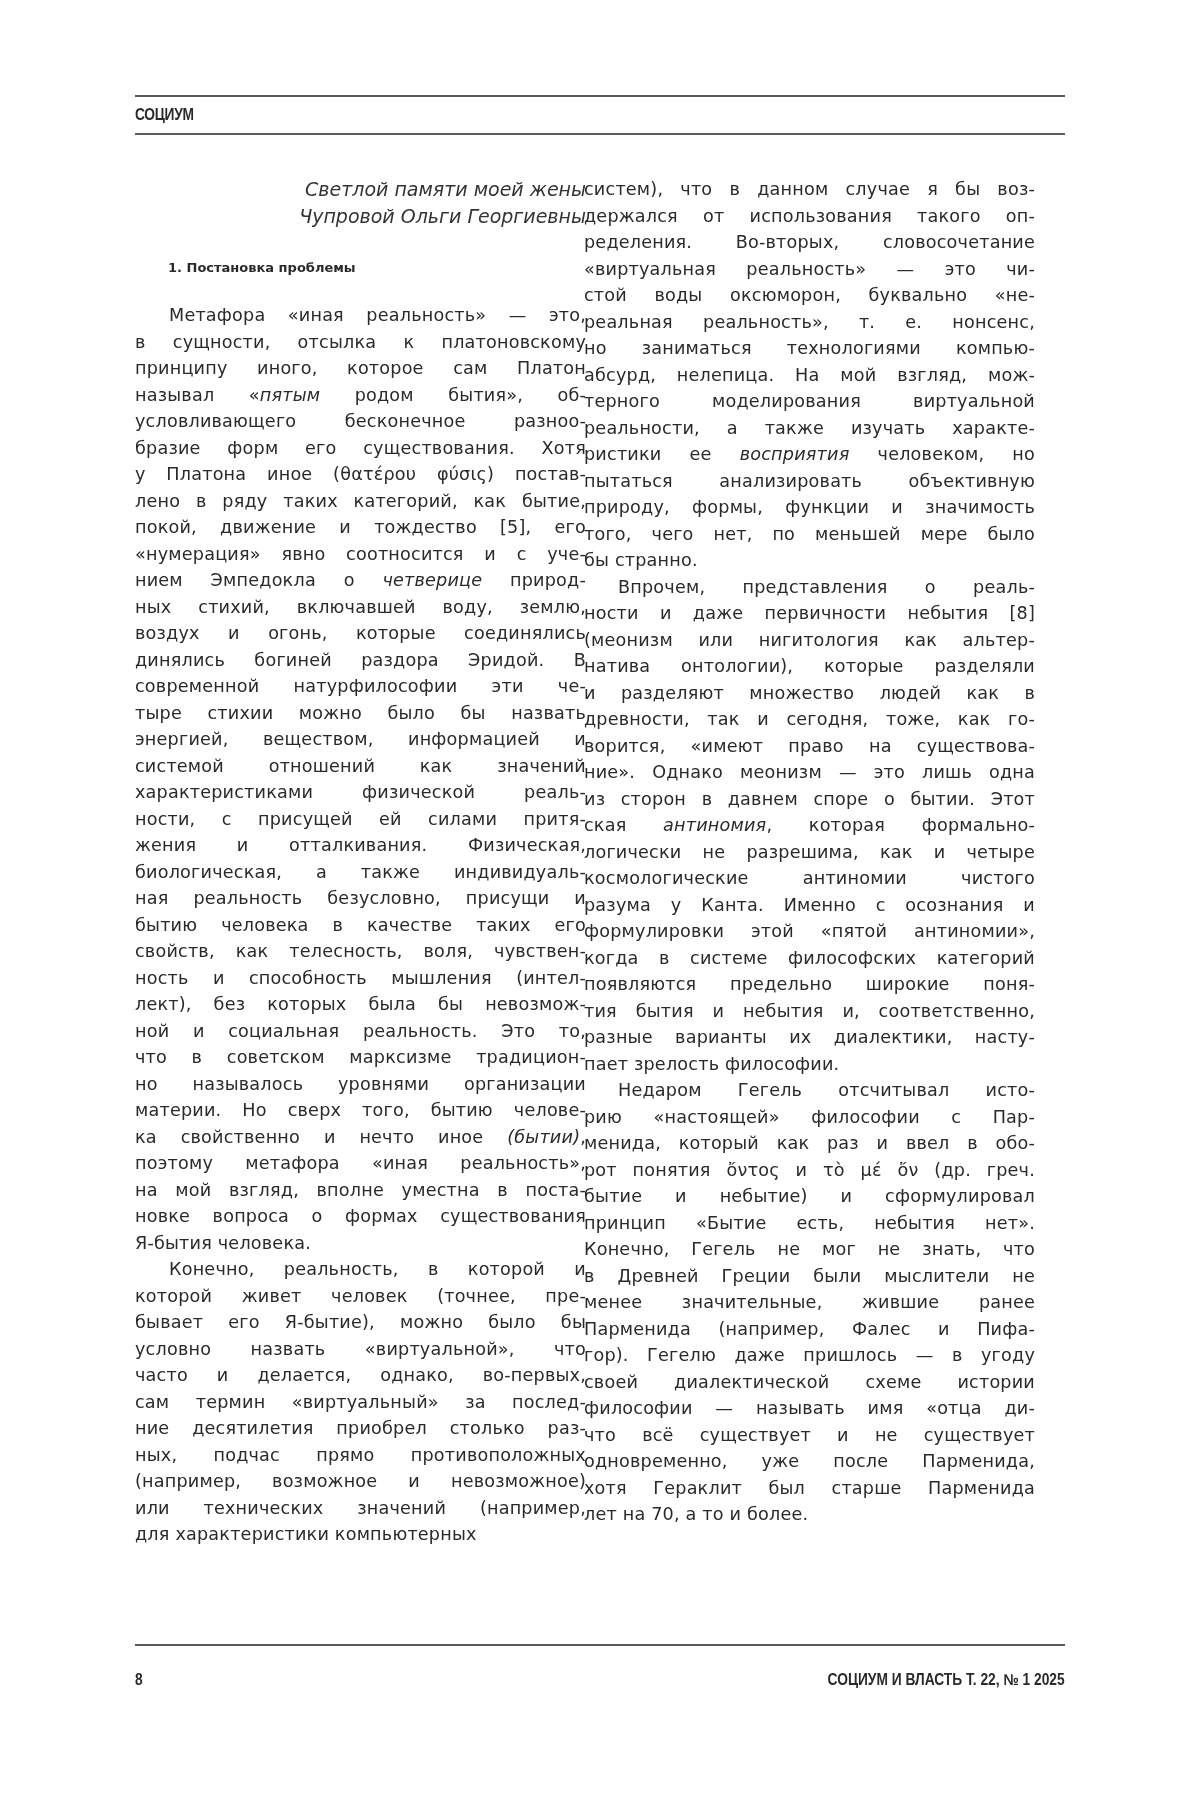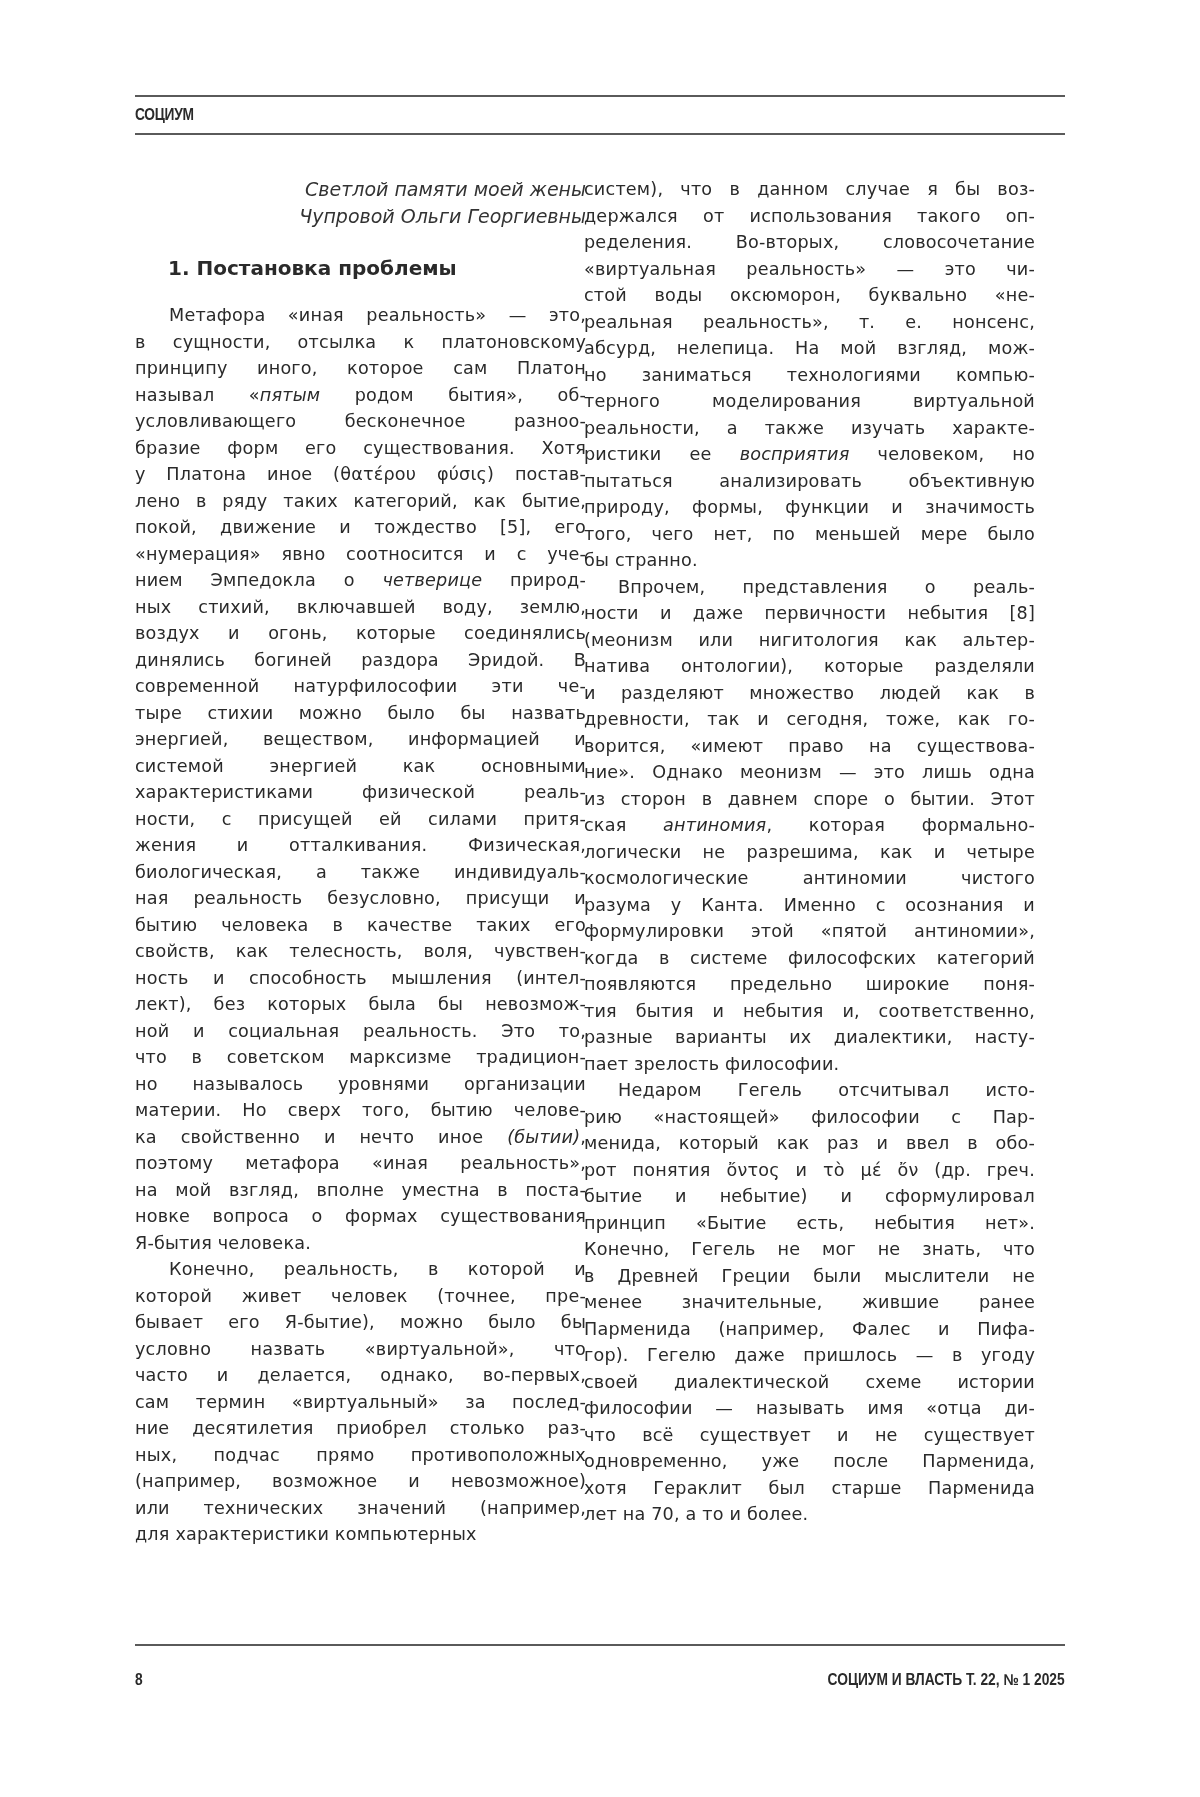--- a/index.html
+++ b/index.html
@@ -27,21 +27,21 @@
       display: block; height: 26.5px; line-height: 26.5px; white-space: nowrap;
       text-align: justify; text-align-last: justify; font-size: 17.6px; letter-spacing: 0.2px;
     }
     .line.last { text-align-last: left; }
     .line.indent { padding-left: 34px; }
     .epigraph {
       display: block; text-align: right; font-style: italic; font-size: 19px; line-height: 27px; height: 27px;
       padding-right: 0px; color: #333;
     }
     .heading {
-      display: block; font-weight: bold; font-size: 20px; line-height: 28px;
+      display: block; font-weight: bold; font-size: 13px; line-height: 28px;
       margin: 24px 0 20px 33px; color: #2a2a2a;
     }
     i { font-style: italic; }
   </style>
 </head>
 <body>
 
 <div class="rule" style="top:95px;"></div>
 <div class="running-head">СОЦИУМ</div>
 <div class="rule" style="top:133px;"></div>
@@ -63,21 +63,21 @@
       <span class="line">лено в ряду таких категорий, как бытие,</span>
       <span class="line">покой, движение и тождество [5], его</span>
       <span class="line">«нумерация» явно соотносится и с уче-</span>
       <span class="line">нием Эмпедокла о <i>четверице</i> природ-</span>
       <span class="line">ных стихий, включавшей воду, землю,</span>
       <span class="line">воздух и огонь, которые соединялись</span>
       <span class="line">динялись богиней раздора Эридой. В</span>
       <span class="line">современной натурфилософии эти че-</span>
       <span class="line">тыре стихии можно было бы назвать</span>
       <span class="line">энергией, веществом, информацией и</span>
-      <span class="line">системой энергией как основными</span>
+      <span class="line">системой отношений как значений</span>
       <span class="line">характеристиками физической реаль-</span>
       <span class="line">ности, с присущей ей силами притя-</span>
       <span class="line">жения и отталкивания. Физическая,</span>
       <span class="line">биологическая, а также индивидуаль-</span>
       <span class="line">ная реальность безусловно, присущи и</span>
       <span class="line">бытию человека в качестве таких его</span>
       <span class="line">свойств, как телесность, воля, чувствен-</span>
       <span class="line">ность и способность мышления (интел-</span>
       <span class="line">лект), без которых была бы невозмож-</span>
       <span class="line">ной и социальная реальность. Это то,</span>
@@ -104,22 +104,22 @@
 </div>
 
 <div class="col col-right">
   <div id="right-lines">
       <span class="line">систем), что в данном случае я бы воз-</span>
       <span class="line">держался от использования такого оп-</span>
       <span class="line">ределения. Во-вторых, словосочетание</span>
       <span class="line">«виртуальная реальность» — это чи-</span>
       <span class="line">стой воды оксюморон, буквально «не-</span>
       <span class="line">реальная реальность», т. е. нонсенс,</span>
+      <span class="line">но заниматься технологиями компью-</span>
       <span class="line">абсурд, нелепица. На мой взгляд, мож-</span>
-      <span class="line">но заниматься технологиями компью-</span>
       <span class="line">терного моделирования виртуальной</span>
       <span class="line">реальности, а также изучать характе-</span>
       <span class="line">ристики ее <i>восприятия</i> человеком, но</span>
       <span class="line">пытаться анализировать объективную</span>
       <span class="line">природу, формы, функции и значимость</span>
       <span class="line">того, чего нет, по меньшей мере было</span>
       <span class="line last">бы странно.</span>
       <span class="line indent">Впрочем, представления о реаль-</span>
       <span class="line">ности и даже первичности небытия [8]</span>
       <span class="line">(меонизм или нигитология как альтер-</span>

